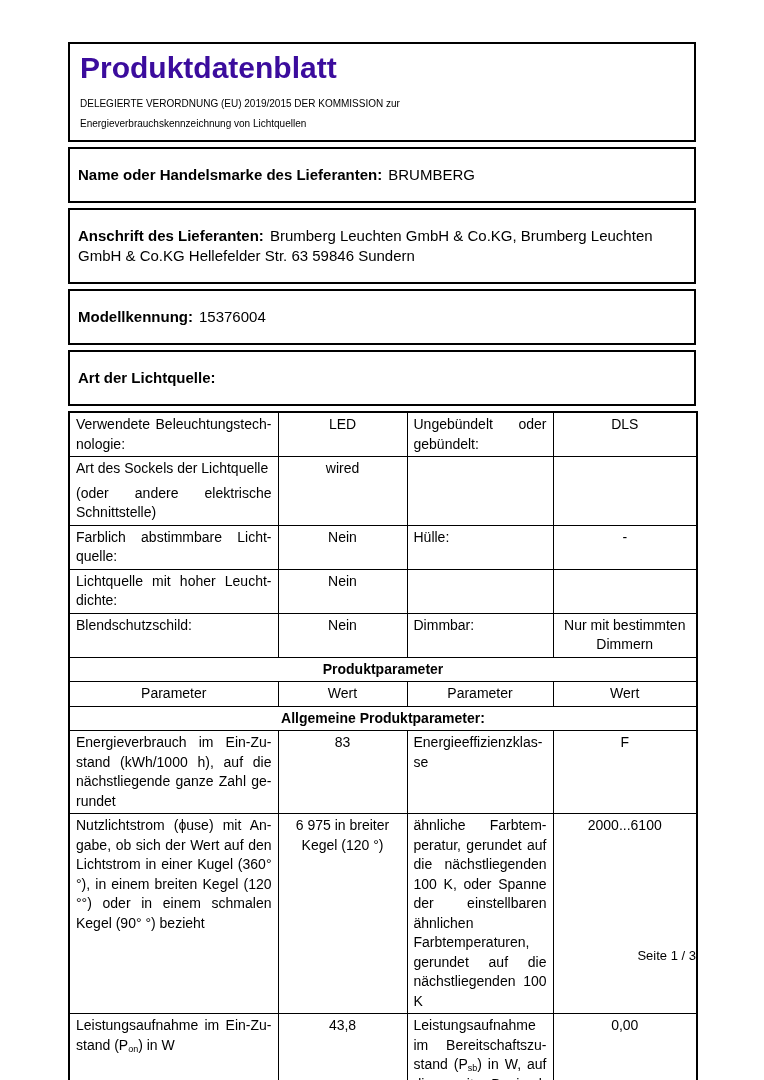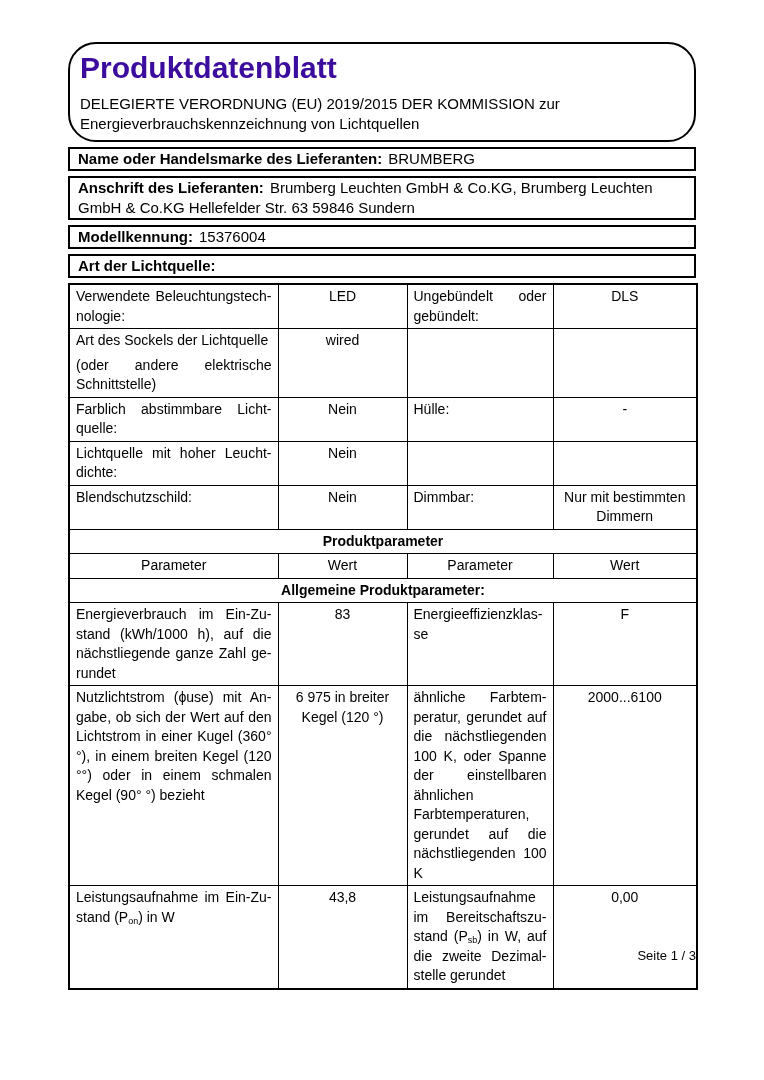--- a/index.html
+++ b/index.html
@@ -18,35 +18,35 @@
   .doc {
     position: absolute;
     left: 68px;
     top: 42px;
     width: 628px;
   }
   .box {
     border: 2px solid #000;
     box-sizing: border-box;
     margin-bottom: 5px;
-    padding: 0 8px;
+    padding: 16px 8px;
     font-size: 15px;
     line-height: 20px;
   }
-  .title-box { padding: 4px 10px 6px 10px; border-radius: 28px; }
+  .title-box { padding: 4px 10px 6px 10px; }
   .page-title {
     font-size: 30px;
     line-height: 36px;
     font-weight: bold;
     color: #3B0C9D;
     margin: 2px 0 8px 0;
   }
   .subtitle {
     white-space: pre-line;
-    font-size: 15px;
+    font-size: 10px;
     line-height: 20px;
   }
   .lbl { font-weight: bold; }
   .val { font-weight: normal; }
   .spacer { display: inline-block; width: 6px; }
 
   table.ptable {
     border-collapse: collapse;
     table-layout: fixed;
     width: 628px;

